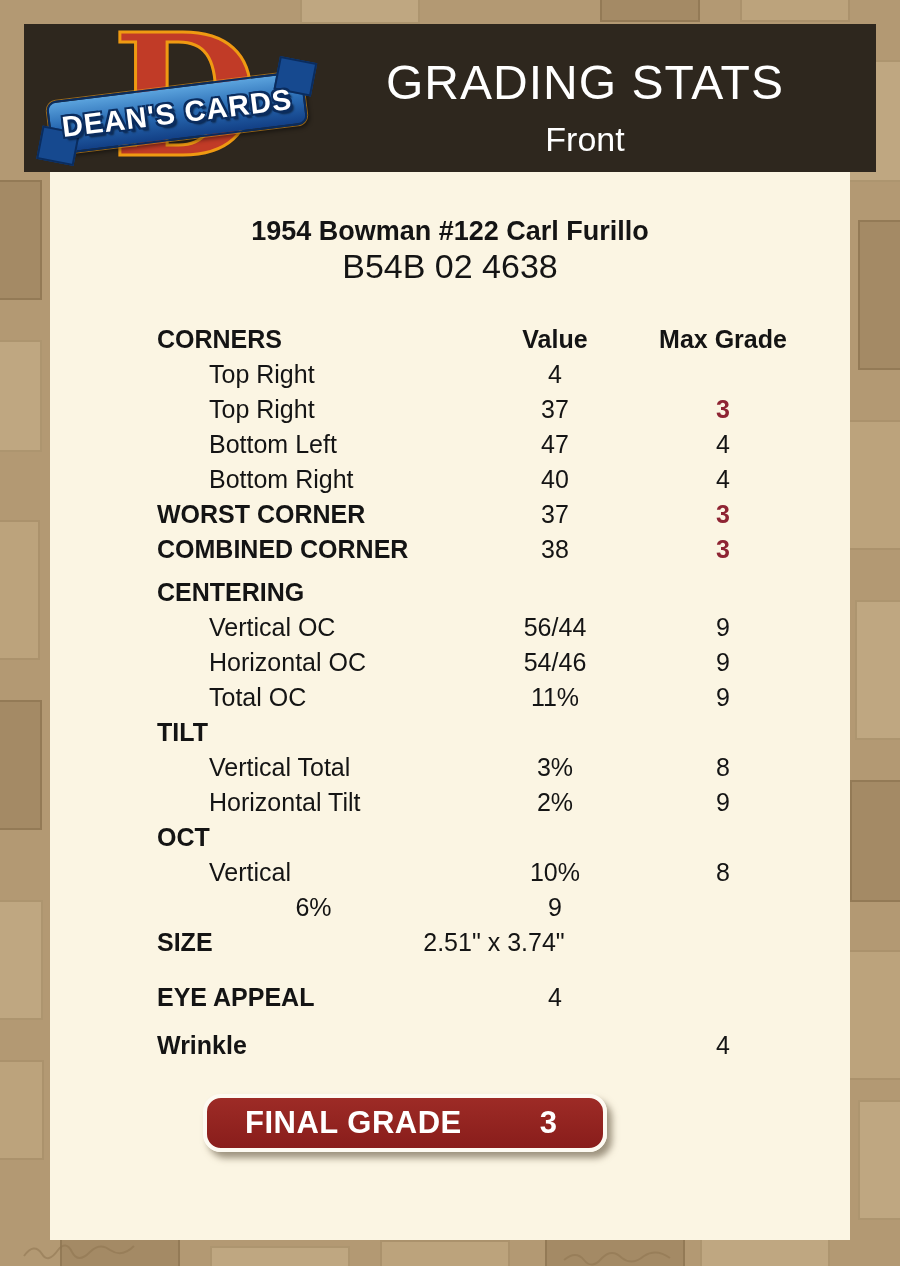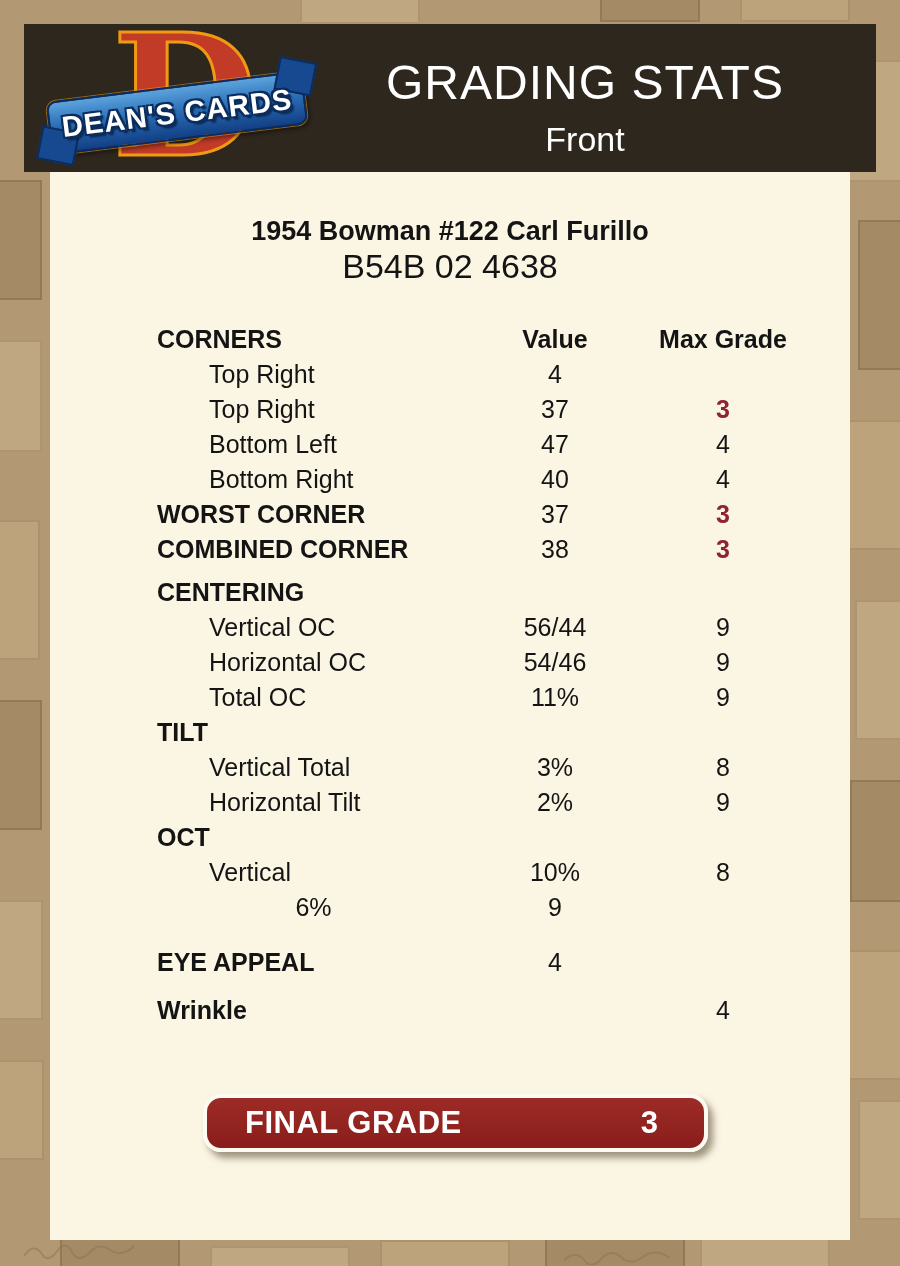--- a/index.html
+++ b/index.html
@@ -90,21 +90,21 @@
   .grade-row .lbl{white-space:nowrap;}
   .grade-row .val,.grade-row .grd{text-align:center;}
   .grade-row.item .lbl{padding-left:52px;}
   .grade-row.section .lbl,.grade-row.head .lbl{font-weight:bold;}
   .grade-row.head .val,.grade-row.head .grd{font-weight:bold;}
   .grd.red{color:var(--accent-red);font-weight:bold;}
   .val.wide{transform:translateX(-61px);white-space:nowrap;}
 
   
   .final-btn{
-    position:absolute;left:153px;top:922px;width:505px;height:58px;
+    position:absolute;left:153px;top:922px;width:404px;height:58px;
     background:linear-gradient(180deg,var(--button-red-top),var(--button-red-bottom));
     border:4px solid #fdfaf2;border-radius:18px;
     box-shadow:5px 6px 7px rgba(95,82,60,.6);
     display:flex;align-items:center;justify-content:space-between;
     padding:0 46px 0 38px;cursor:pointer;
   }
   .final-btn .flabel{color:#fff;font-size:31px;font-weight:bold;letter-spacing:.5px;}
   .final-btn .fvalue{color:#fff;font-size:31px;font-weight:bold;}
 </style>
 </head>
@@ -234,20 +234,25 @@
   </div>
       <div class="grade-row item">
     <span class="lbl">Vertical</span>
     <span class="val">10%</span>
     <span class="grd">8</span>
   </div>
       <div class="grade-row item">
     <span class="val">6%</span>
     <span class="grd">9</span>
   </div>
+      <div class="grade-row section">
+    <span class="lbl">SIZE</span>
+    <span class="val wide">2.51" x 3.74"</span>
+    <span class="grd"></span>
+  </div>
       <div class="grade-row section" style="margin-top: 20px;">
     <span class="lbl">EYE APPEAL</span>
     <span class="grd">4</span>
   </div>
       <div class="grade-row section" style="margin-top: 13px;">
     <span class="lbl">Wrinkle</span>
     <span class="val"></span>
     <span class="grd">4</span>
   </div>
     </div>

